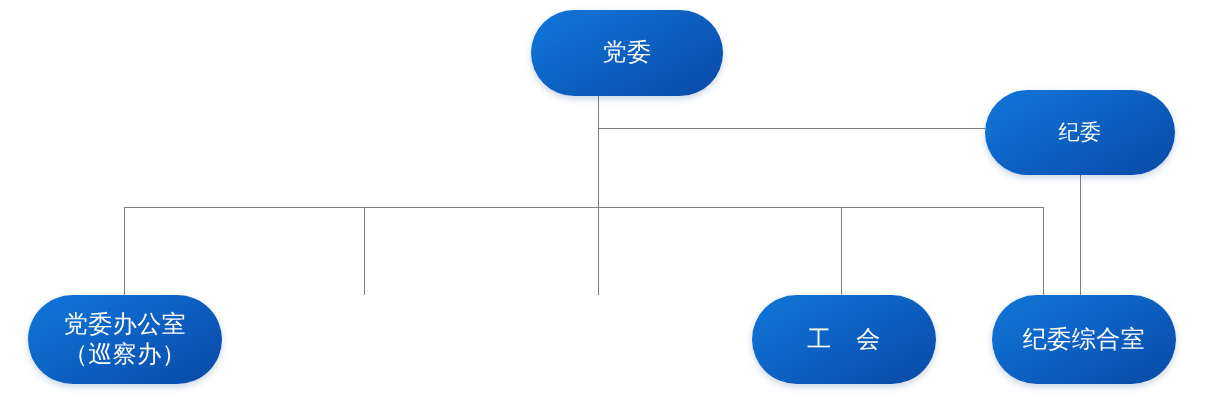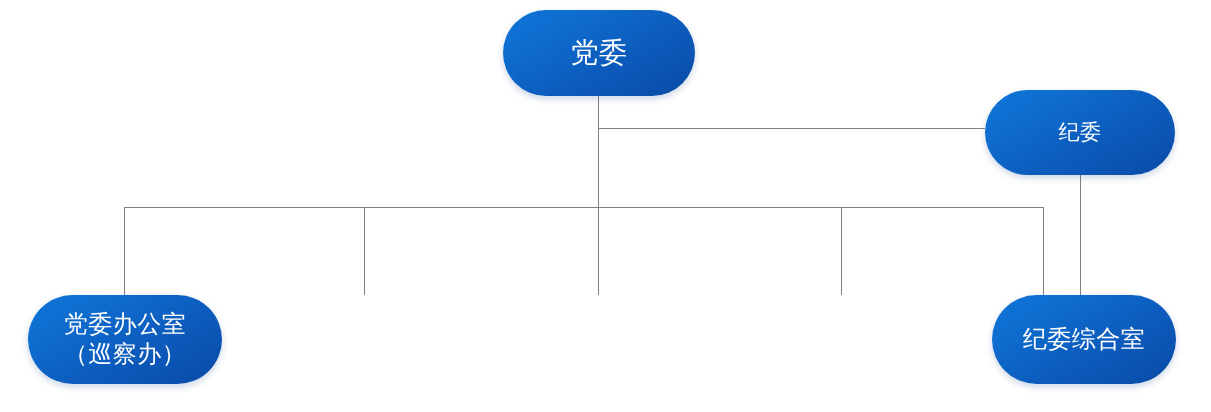--- a/index.html
+++ b/index.html
@@ -40,21 +40,21 @@
     line-height: 1.22;
     letter-spacing: 0.5px;
     white-space: pre-line;
     -webkit-font-smoothing: antialiased;
   }
   .node-label {
     display: block;
     width: 100%;
     white-space: pre-line;
   }
-  .node-top    { left: 503px; top: 10px;  width: 192px; height: 86px; font-size: 28px; }
+  .node-top    { left: 531px; top: 10px;  width: 192px; height: 86px; font-size: 24px; }
   .node-right  { left: 985px; top: 90px;  width: 190px; height: 85px; font-size: 21px; }
   .node-leaf   { top: 295px; height: 89px; font-size: 24px; }
   .leaf-1 { left: 28px;  width: 194px; }
   .leaf-2 { left: 272px; width: 186px; }
   .leaf-3 { left: 512px; width: 186px; }
   .leaf-4 { left: 752px; width: 184px; }
   .leaf-5 { left: 992px; width: 184px; }
 </style>
 </head>
 <body>
@@ -84,18 +84,21 @@
     <span class="node-label">纪委</span>
   </div>
 
   <div class="node node-leaf leaf-1">
     <span class="node-label">党委办公室
 （巡察办）</span>
   </div>
 
 
 
+  <div class="node node-leaf leaf-4">
+    <span class="node-label">工　会</span>
+  </div>
 
   <div class="node node-leaf leaf-5">
     <span class="node-label">纪委综合室</span>
   </div>
 
 </div>
 
 </body></html>

